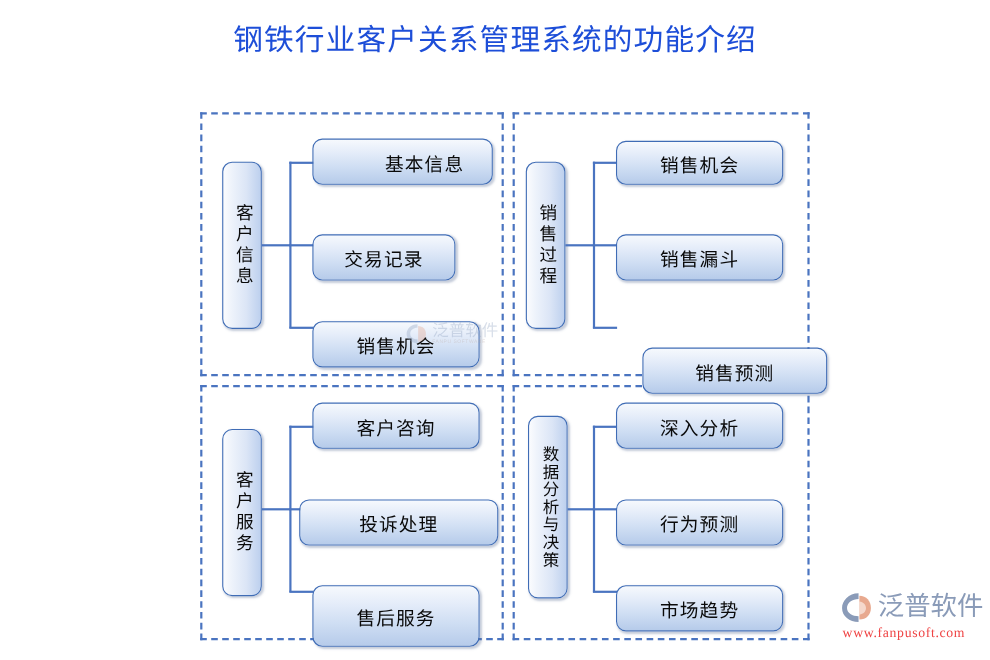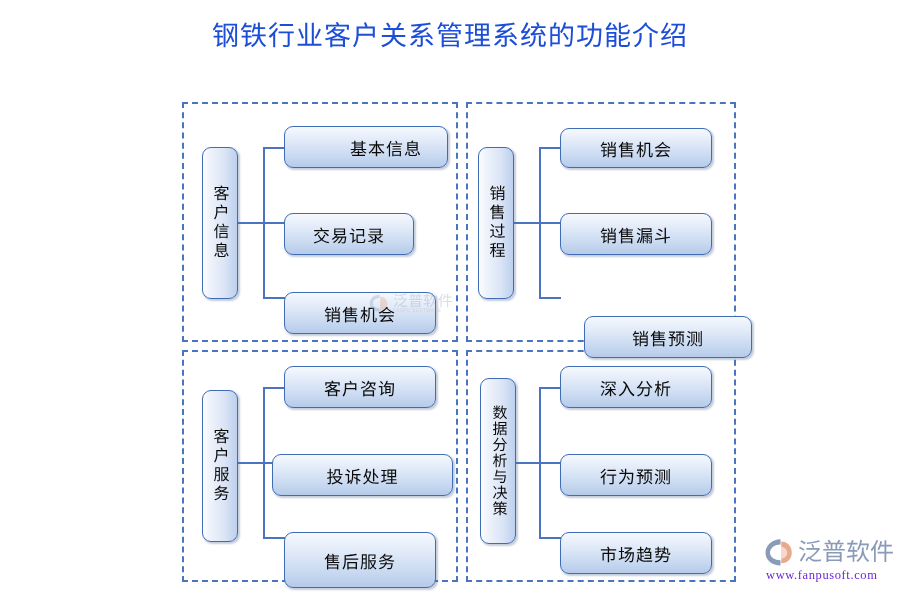--- a/index.html
+++ b/index.html
@@ -145,21 +145,21 @@
   #brand-logo .logo-name {
     font-size: 24px;
     line-height: 28px;
     color: #8a9bb8;
     font-family: "Liberation Sans", sans-serif;
     letter-spacing: 0px;
     white-space: nowrap;
   }
   #brand-logo .logo-url {
     font-size: 12.5px;
-    color: #6d28d9;
+    color: #ef4444;
     font-family: "Liberation Serif", "DejaVu Serif", serif;
     letter-spacing: 0.6px;
     margin-top: 1px;
     margin-left: 2px;
     white-space: nowrap;
   }
 </style>
 </head>
 <body>
 

